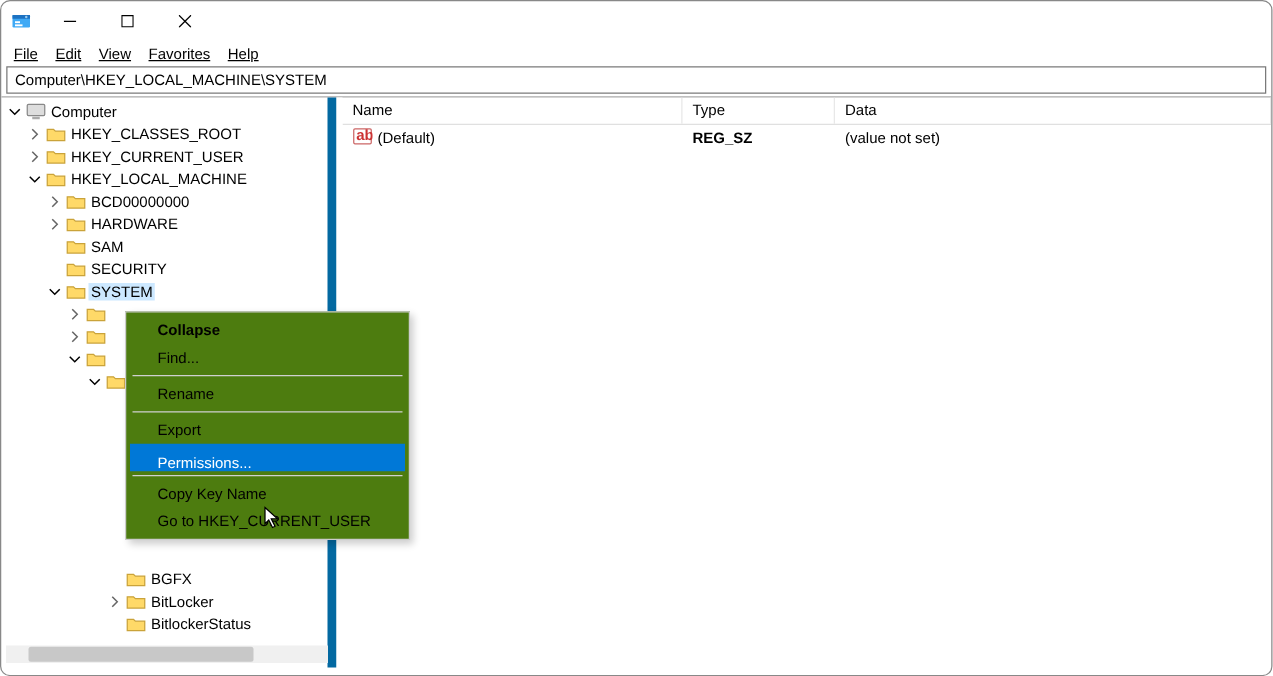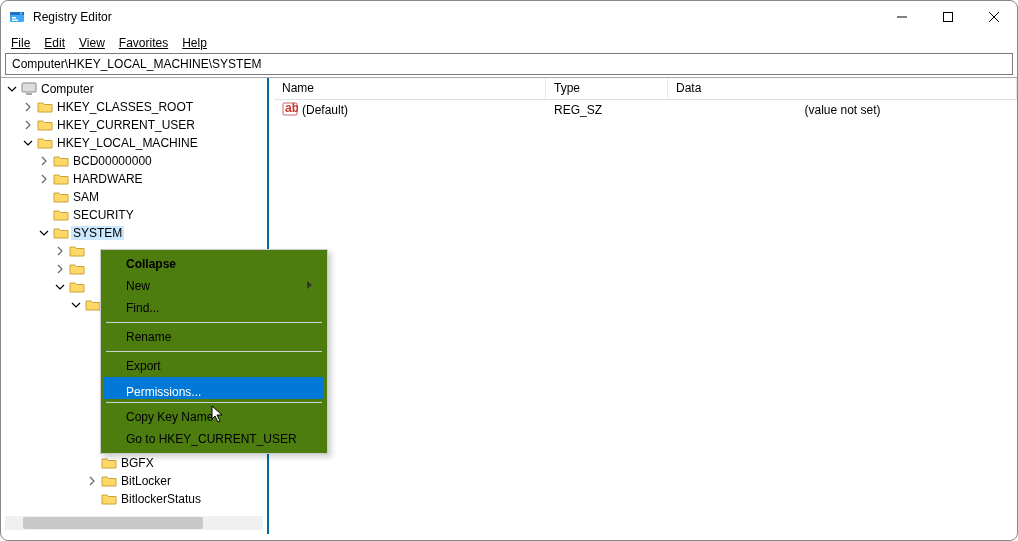--- a/index.html
+++ b/index.html
@@ -15,21 +15,21 @@
 
 .menubar { display: flex; gap: 2px; padding: 2px 4px; height: 20px; align-items: flex-end; }
 .menubar .menu-item { padding: 1px 6px; text-decoration: underline; text-decoration-color: transparent; }
 .menubar .menu-item .u { text-decoration: underline; }
 
 
 .addressbar { height: 22px; border: 1px solid #7a7a7a; margin: 0 4px; padding: 2px 6px; display: flex; align-items: center; background: #fff; }
 
 
 .main { display: flex; height: calc(541px - 32px - 20px - 22px - 2px - 8px); border-top: 1px solid #aaa; margin-top: 2px; }
-.tree-pane { width: 268px; overflow: auto; position: relative; padding: 2px 0 2px 4px; border-right: 2px solid #0369a1; }
+.tree-pane { width: 268px; overflow: auto; position: relative; padding: 2px 0 2px 4px; border-right: 7px solid #0369a1; }
 .splitter { width: 5px; background: #fff; cursor: col-resize; }
 .list-pane { flex: 1; overflow: auto; }
 
 
 .tree ul { list-style: none; padding-left: 16px; }
 .tree > ul { padding-left: 0; }
 .tree li { white-space: nowrap; }
 .tree .row { display: flex; align-items: center; height: 18px; gap: 2px; padding-right: 6px; }
 .tree .expander { width: 14px; height: 14px; display: inline-flex; align-items: center; justify-content: center; color: #333; }
 .tree .expander.blank { visibility: hidden; }
@@ -39,22 +39,22 @@
 
 
 .list-header { display: flex; height: 22px; border-bottom: 1px solid #e0e0e0; }
 .list-header .col { padding: 3px 8px; border-right: 1px solid #e8e8e8; }
 .col-name { width: 272px; }
 .col-type { width: 122px; }
 .col-data { flex: 1; }
 .list-row { display: flex; height: 20px; align-items: center; }
 .list-row .cell { padding: 2px 8px; }
 .list-row .name-cell { width: 272px; display: flex; align-items: center; gap: 4px; }
-.list-row .type-cell { width: 122px; }
-.list-row .data-cell { flex: 1; text-align: center; }
+.list-row .type-cell { width: 122px; font-weight: bold; }
+.list-row .data-cell { flex: 1; }
 
 
 .context-menu { position: absolute; left: 100px; top: 249px; width: 228px; background: #4d7c0f; border: 1px solid #ccc; box-shadow: 3px 3px 6px rgba(0,0,0,.2); padding: 3px; z-index: 100; }
 .context-menu .cm-item { height: 22px; display: flex; align-items: center; padding: 0 22px; position: relative; }
 .context-menu .cm-item.bold { font-weight: 600; }
 .context-menu .cm-item.highlight { background: #0078d7; color: #fff; align-items: flex-end; }
 .context-menu .cm-sep { height: 1px; background: #d0d0d0; margin: 3px 2px; }
 .context-menu .cm-arrow { position: absolute; right: 10px; }
 
 
@@ -71,21 +71,20 @@
 <div class="titlebar">
   <span class="app-icon">
     <svg viewBox="0 0 16 16">
         <rect x="1" y="3" width="14" height="10" rx="1" fill="#3fa9f5"></rect>
         <rect x="1" y="3" width="14" height="3" fill="#1d72c2"></rect>
         <circle cx="12" cy="4.5" r="1" fill="#9ce"></circle>
         <rect x="3" y="8" width="4" height="1.5" fill="#fff"></rect>
         <rect x="3" y="10.5" width="6" height="1.5" fill="#fff"></rect>
       </svg>
   </span>
-  <div class="title">Registry Editor</div>
   <div class="win-controls">
     <div class="win-btn">
         <svg width="10" height="10">
           <line x1="0" y1="5" x2="10" y2="5" stroke="#000" stroke-width="1"></line>
         </svg>
       </div>
     <div class="win-btn">
         <svg width="10" height="10">
           <rect x="0.5" y="0.5" width="9" height="9" fill="none" stroke="#000" stroke-width="1"></rect>
         </svg>
@@ -349,26 +348,20 @@
       <div class="cell data-cell">(value not set)</div>
     </div>
   </div>
 </div>
 
 <div class="context-menu">
   <div class="cm-item bold">
       <span>Collapse</span>
     </div>
   <div class="cm-item">
-      <span>New</span>
-      <span class="cm-arrow"><svg width="8" height="10">
-          <path d="M1 1 L6 5 L1 9 Z" fill="#333"></path>
-        </svg></span>
-    </div>
-  <div class="cm-item">
       <span>Find...</span>
     </div>
   <div class="cm-sep"></div>
   <div class="cm-item">
       <span>Rename</span>
     </div>
   <div class="cm-sep"></div>
   <div class="cm-item">
       <span>Export</span>
     </div>

